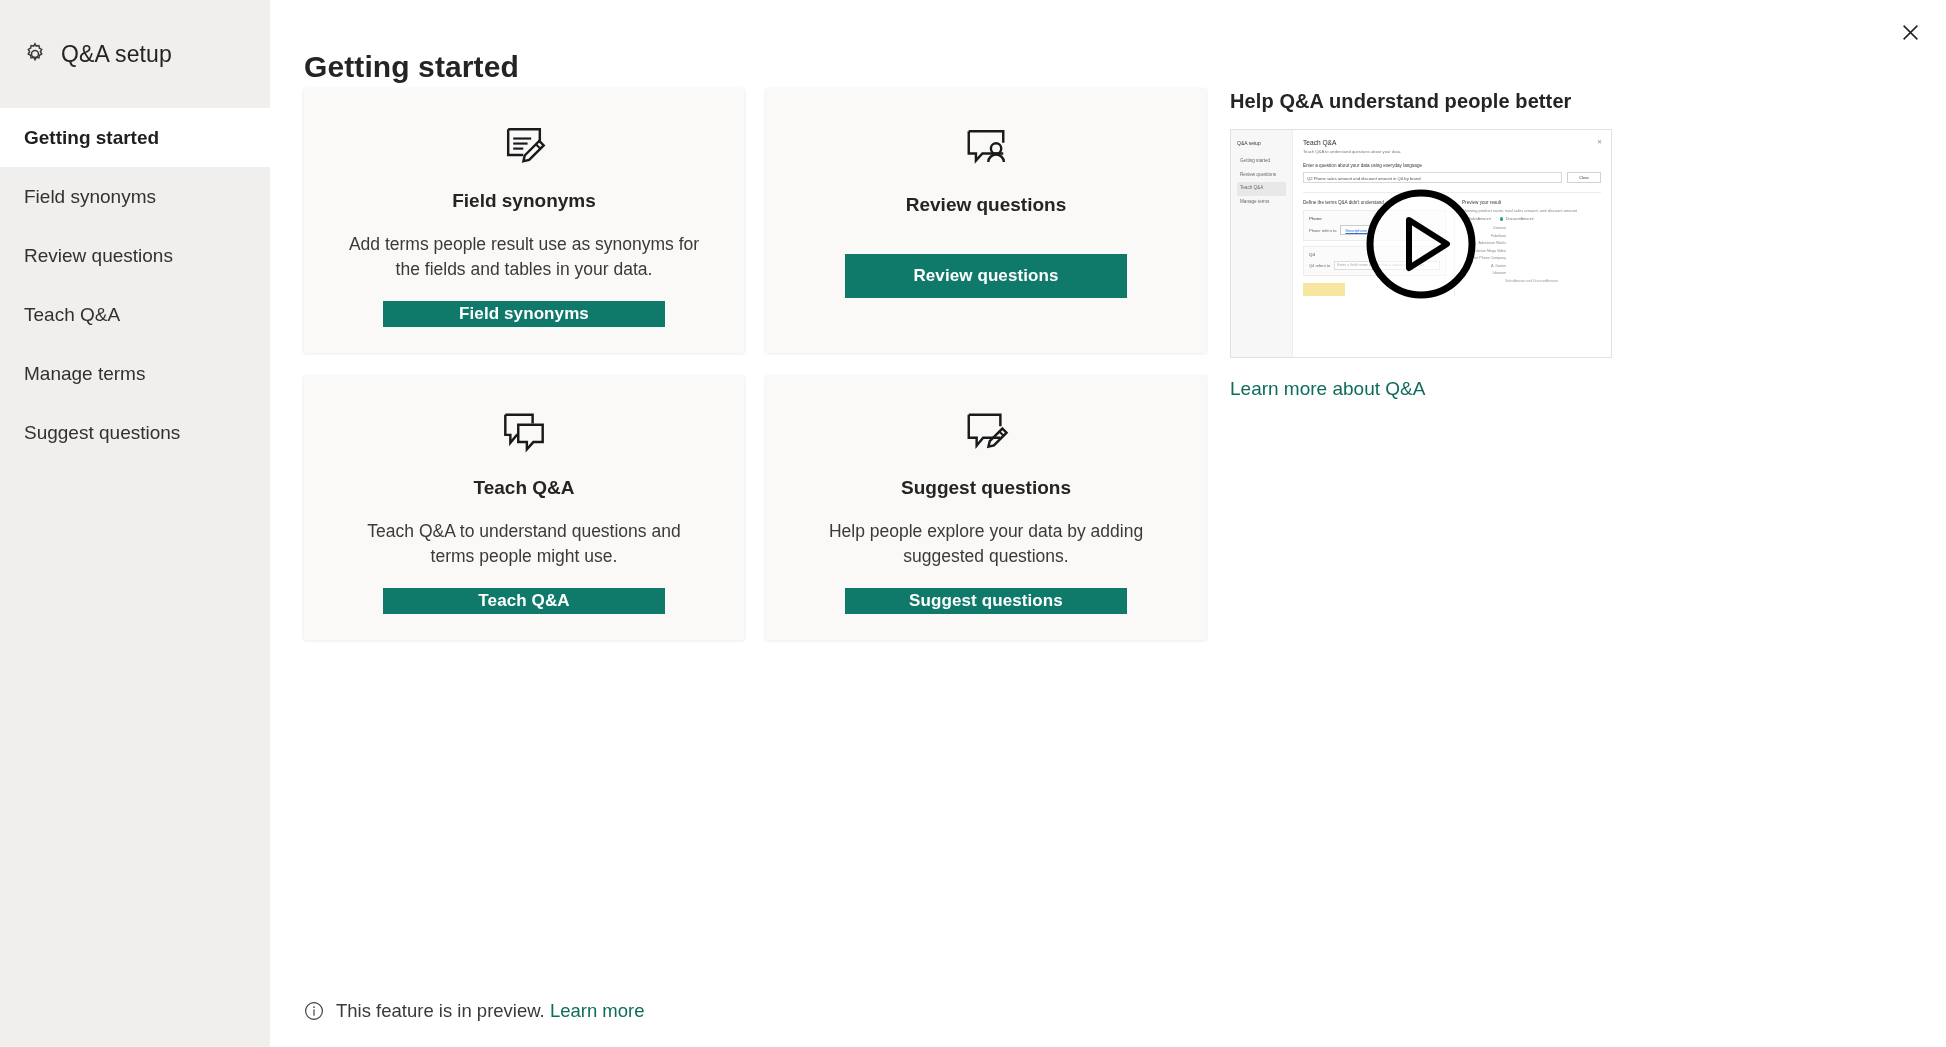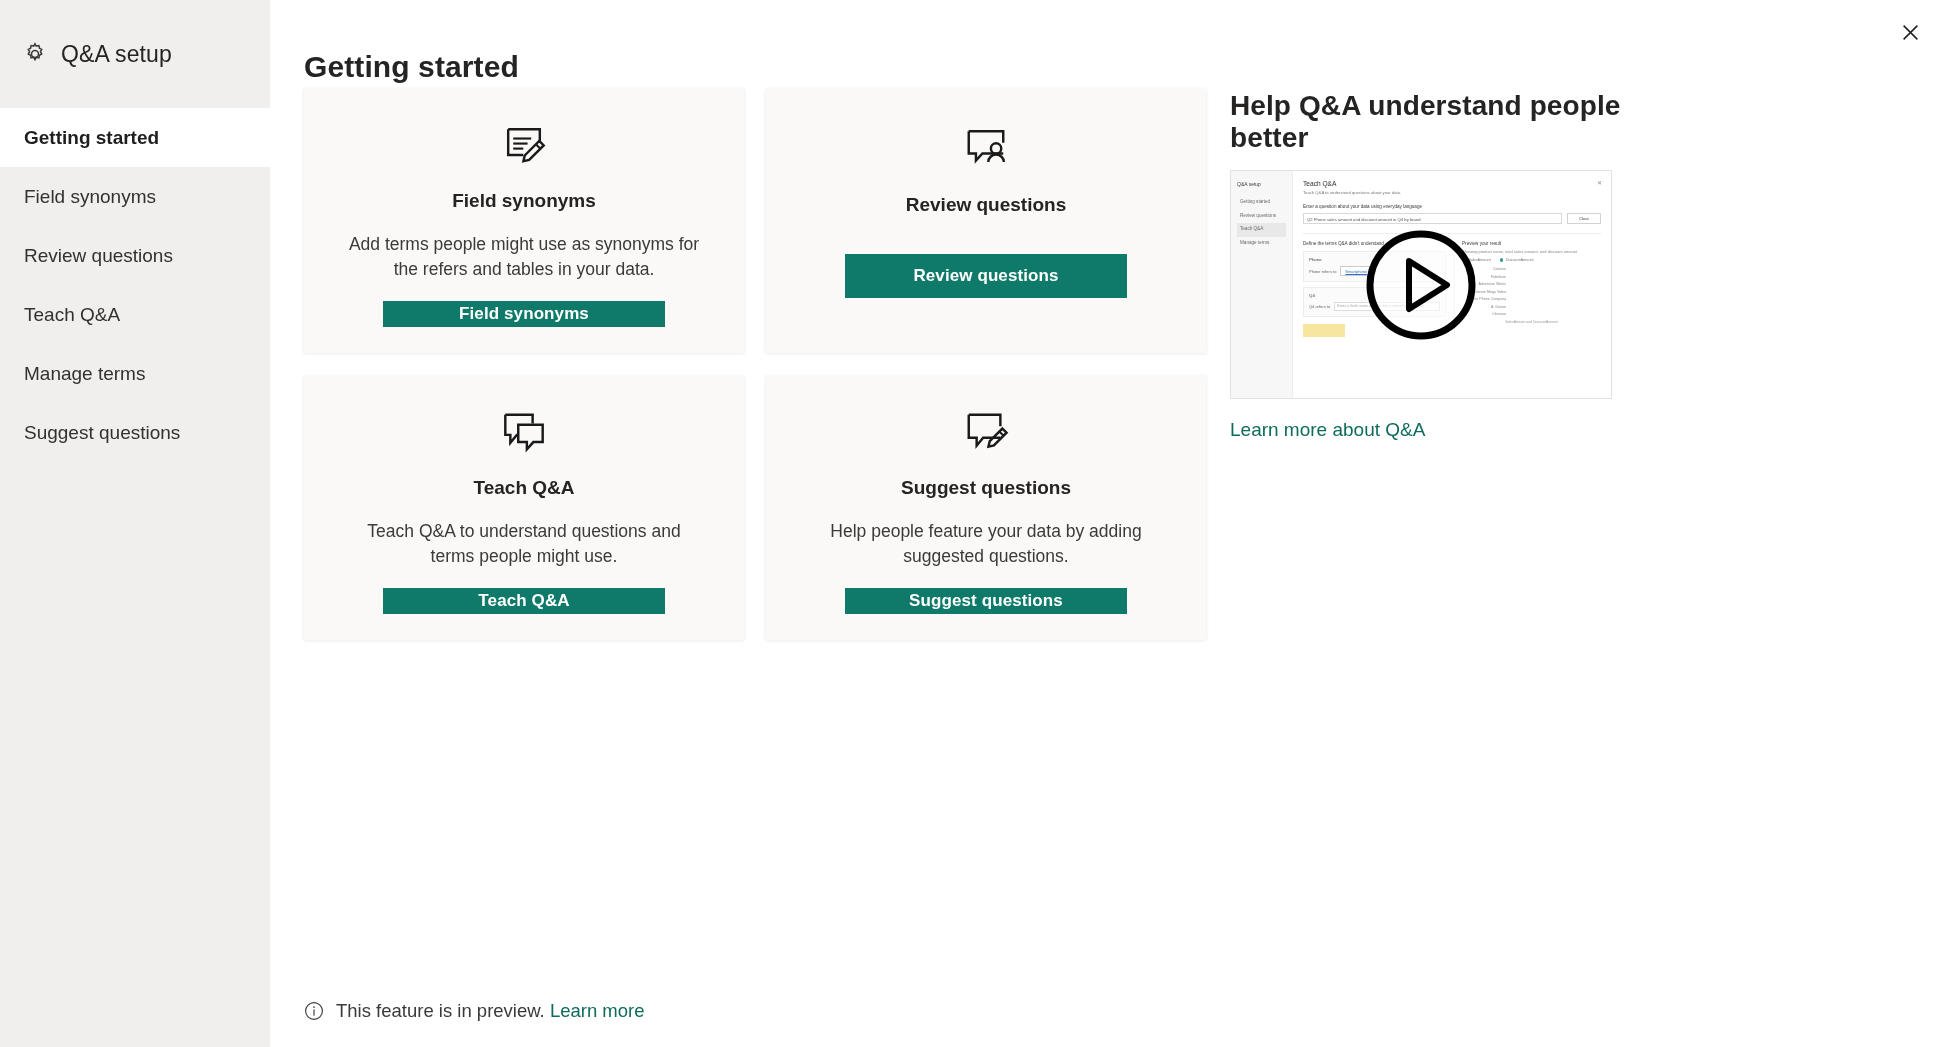--- a/index.html
+++ b/index.html
@@ -155,21 +155,21 @@
   }
 
   
   .video-panel {
     margin-left: 24px;
     width: 400px;
     flex: 0 0 400px;
     padding-top: 2px;
   }
   .video-heading {
-    font-size: 28px;
+    font-size: 20px;
     color: #252423;
     margin: 0 0 16px 0;
     letter-spacing: 0.1px;
   }
   .video-thumb {
     position: relative;
     width: 382px;
     height: 229px;
     background: #ffffff;
     border: 1px solid #e3e1df;
@@ -315,21 +315,21 @@
             <svg width="46" height="46" viewBox="0 0 32 32" fill="none" stroke="#1a1a1a" stroke-width="1.7">
               <path d="M5 5 H27 V14.5 M5 5 V23 H15.5"></path>
               <path d="M8.5 11.5 H21" stroke-width="1.5"></path>
               <path d="M8.5 15 H18.5" stroke-width="1.5"></path>
               <path d="M8.5 18.5 H15.5" stroke-width="1.5"></path>
               <path d="M26.6 13.2 l3.1 3.1 -10.1 10.1 -4 .9 .9-4 z" stroke-width="1.7"></path>
               <path d="M24.3 15.5 l3.1 3.1" stroke-width="1.4"></path>
             </svg>
           </div>
           <div class="card-title">Field synonyms</div>
-          <div class="card-desc">Add terms people might use as synonyms for the refers and tables in your data.</div>
+          <div class="card-desc">Add terms people result use as synonyms for the fields and tables in your data.</div>
           <button class="card-button">Field synonyms</button>
         </div>
 
         <div class="card">
           <div class="card-icon">
             <svg width="46" height="46" viewBox="0 0 32 32" fill="none" stroke="#1a1a1a" stroke-width="1.7">
               <path d="M4 5 H28 V13 M28 20.5 H13.5 L9 25.5 V20.5 H4 V5"></path>
               <circle cx="23" cy="17" r="3.6"></circle>
               <path d="M17.6 26.5 c0-3 2.4-5.2 5.4-5.2 c3 0 5.4 2.2 5.4 5.2"></path>
             </svg>
@@ -352,21 +352,21 @@
 
         <div class="card">
           <div class="card-icon">
             <svg width="46" height="46" viewBox="0 0 32 32" fill="none" stroke="#1a1a1a" stroke-width="1.7">
               <path d="M4 4 H26 V12 M26 20 H14 L9.5 25.5 V20 H4 V4"></path>
               <path d="M27.4 13.6 l2.9 2.9 -8.8 8.8 -3.8 .9 .9-3.8 z"></path>
               <path d="M25.3 15.7 l2.9 2.9" stroke-width="1.4"></path>
             </svg>
           </div>
           <div class="card-title">Suggest questions</div>
-          <div class="card-desc">Help people feature your data by adding suggested questions.</div>
+          <div class="card-desc">Help people explore your data by adding suggested questions.</div>
           <button class="card-button">Suggest questions</button>
         </div>
 
       </section>
 
       <section class="video-panel">
         <h2 class="video-heading">Help Q&amp;A understand people better</h2>
 
         <div class="video-thumb">
           <div class="thumb-inner">

